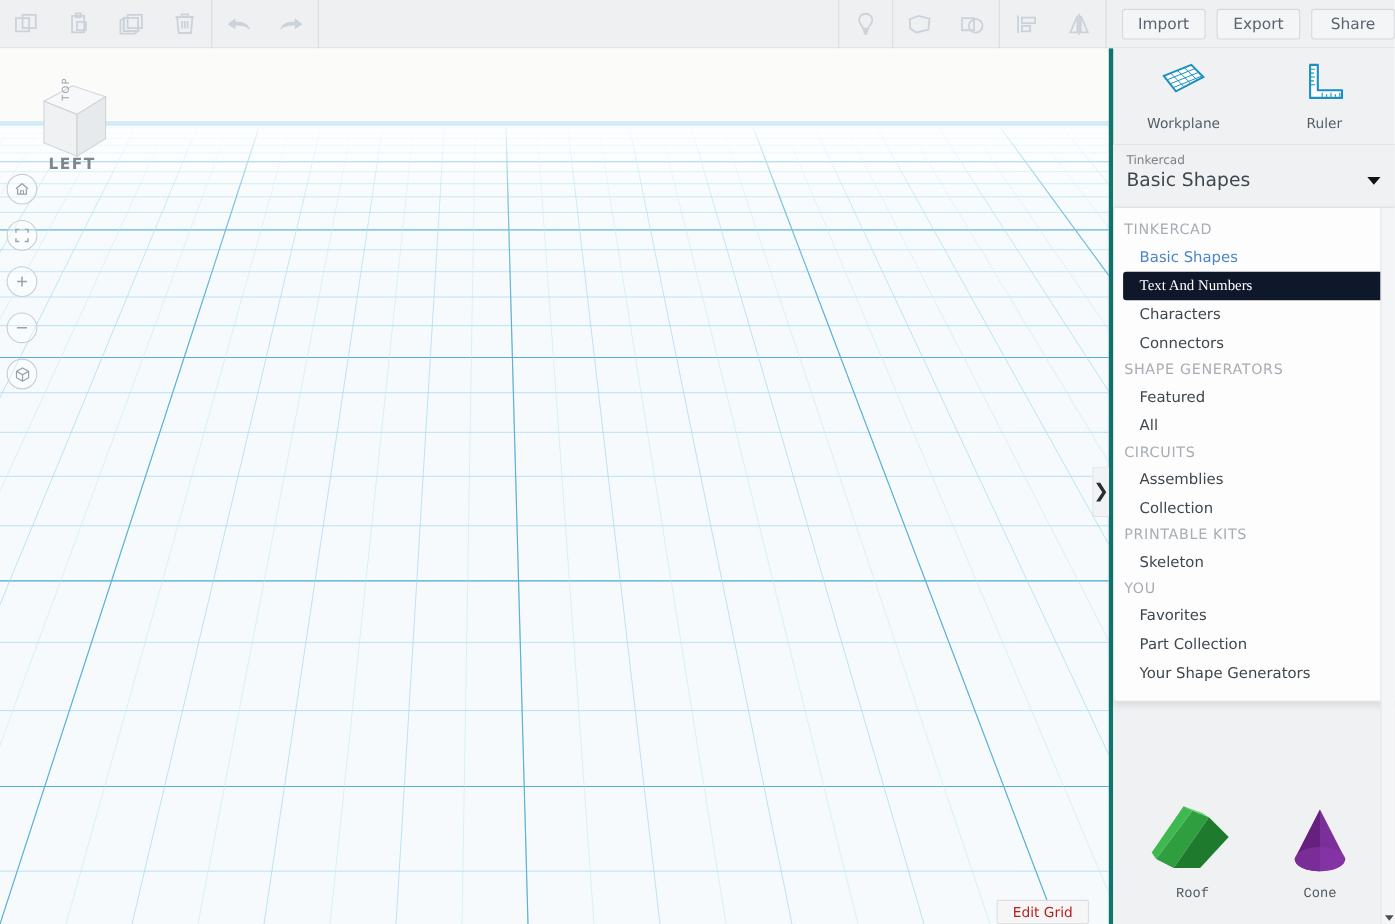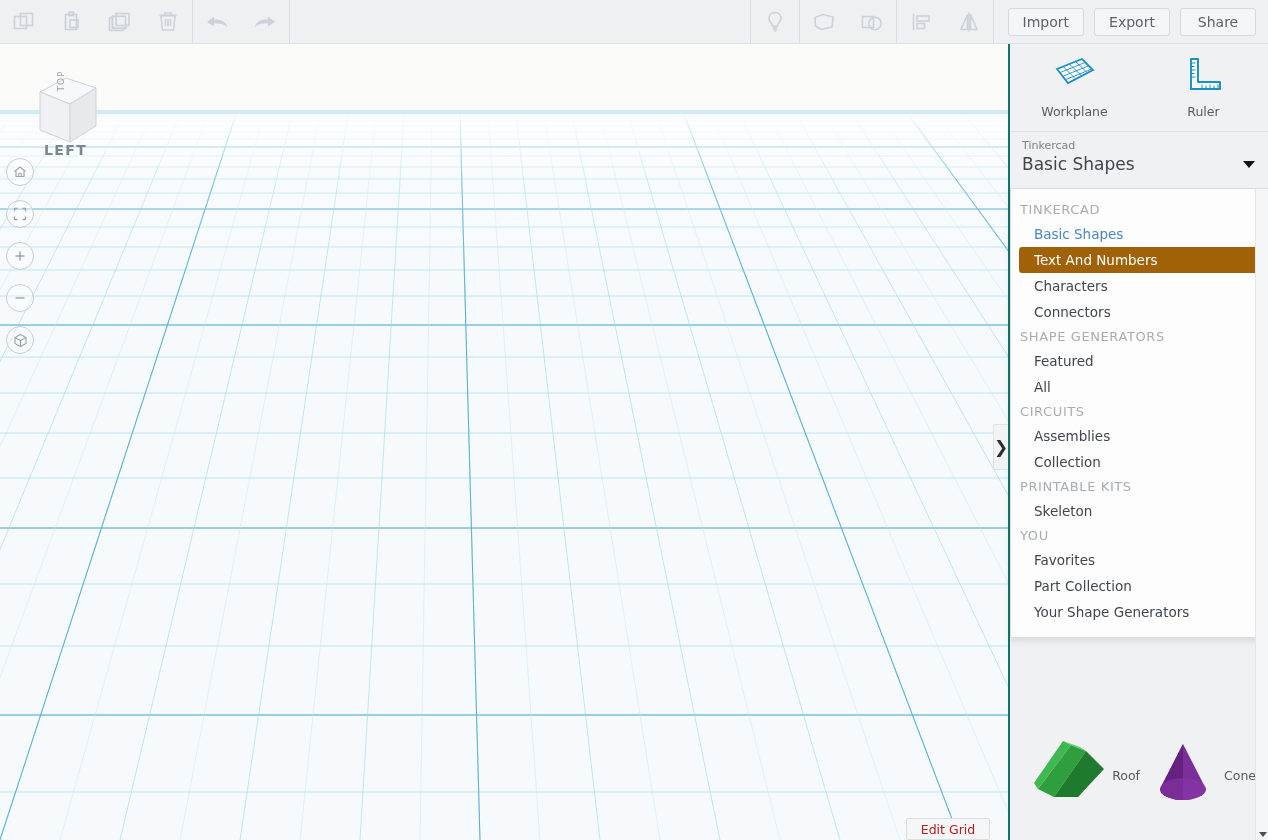--- a/index.html
+++ b/index.html
@@ -29,21 +29,21 @@
     display: flex; align-items: center; justify-content: center;
     cursor: pointer;
   }
   .tb-btn svg { display: block; }
   .ico-stroke { fill: none; stroke: #ccd2d9; stroke-width: 1.6; }
   .ico-fill-arrow { fill: #ccd2d9; }
   .tb-spacer { flex: 1 1 auto; height: 44px; }
 
   .tb-right {
     display: flex; align-items: center; gap: 10px;
-    padding-right: 12px; padding-left: 14px;
+    padding-left: 14px;
   }
   .tb-text-btn {
     min-width: 76px; height: 28px;
     padding: 0 14px;
     background: #f4f5f7;
     border: 1px solid #d6dade;
     border-radius: 3px;
     color: #5a646e;
     font-size: 14px;
     display: flex; align-items: center; justify-content: center;
@@ -117,21 +117,21 @@
   .collapse-handle span {
     font-size: 17px; color: #2b2f33; line-height: 1;
     font-family: "DejaVu Sans", sans-serif;
   }
 
   
   .right-panel {
     position: absolute; top: 44px; left: 1008px;
     width: 260px; height: 796px;
     background: #f0f1f3;
-    border-left: 2px solid #0f766e;
+    border-left: 4px solid #0f766e;
   }
   .panel-tools {
     height: 88px;
     display: flex;
     border-bottom: 1px solid #dfe1e4;
   }
   .panel-tool {
     flex: 1 1 50%;
     display: flex; flex-direction: column;
     align-items: center; justify-content: center;
@@ -179,43 +179,45 @@
     margin: 0 8px;
     padding: 4px 0 4px 15px;
     font-size: 13.5px;
     color: #3f474e;
     border-radius: 3px;
     line-height: 18px;
     cursor: pointer;
   }
   .dd-item.current { color: #4c86c6; }
   .dd-item.selected {
-    background: #a16207;
+    background: #0f172a;
     color: #ffffff;
+    font-family: Liberation Serif, serif;
   }
 
   
   .shapes-area {
     position: absolute; left: 0; top: 145px;
     width: 260px; height: 651px;
     overflow: hidden;
     background: #f0f1f3;
   }
   .shapes-grid {
     display: grid;
     grid-template-columns: 1fr 1fr;
     padding: 8px 14px 0 14px;
   }
   .shape-cell {
     height: 118px;
-    display: flex; 
-    align-items: center; justify-content: flex-end;
+    display: flex; flex-direction: column;
+    align-items: center; justify-content: center;
     padding-top: 10px;
     cursor: pointer;
     border-radius: 4px;
+    font-family: Liberation Mono, monospace;
   }
   .shape-art { height: 74px; display: flex; align-items: center; justify-content: center; }
   .shape-name { font-size: 12.5px; color: #525c65; margin-top: 2px; }
 
   .panel-scrollbar {
     position: absolute; right: 0; top: 145px;
     width: 13px; height: 651px;
     background: #f4f5f6;
     border-left: 1px solid #e4e6e8;
     cursor: pointer;

